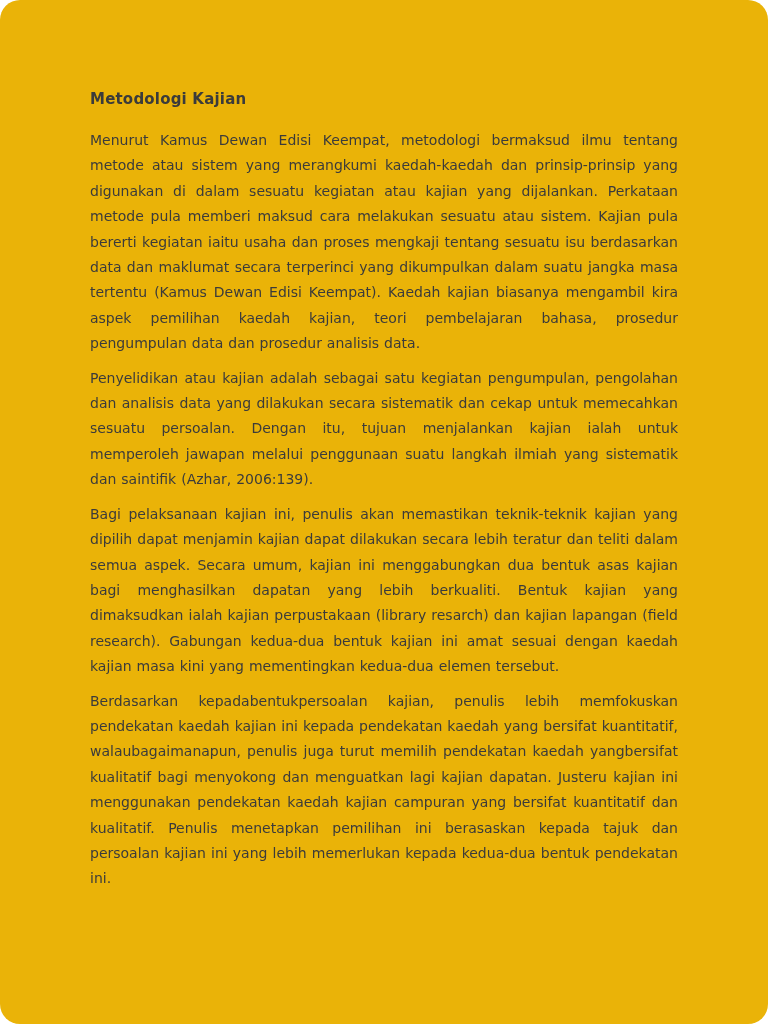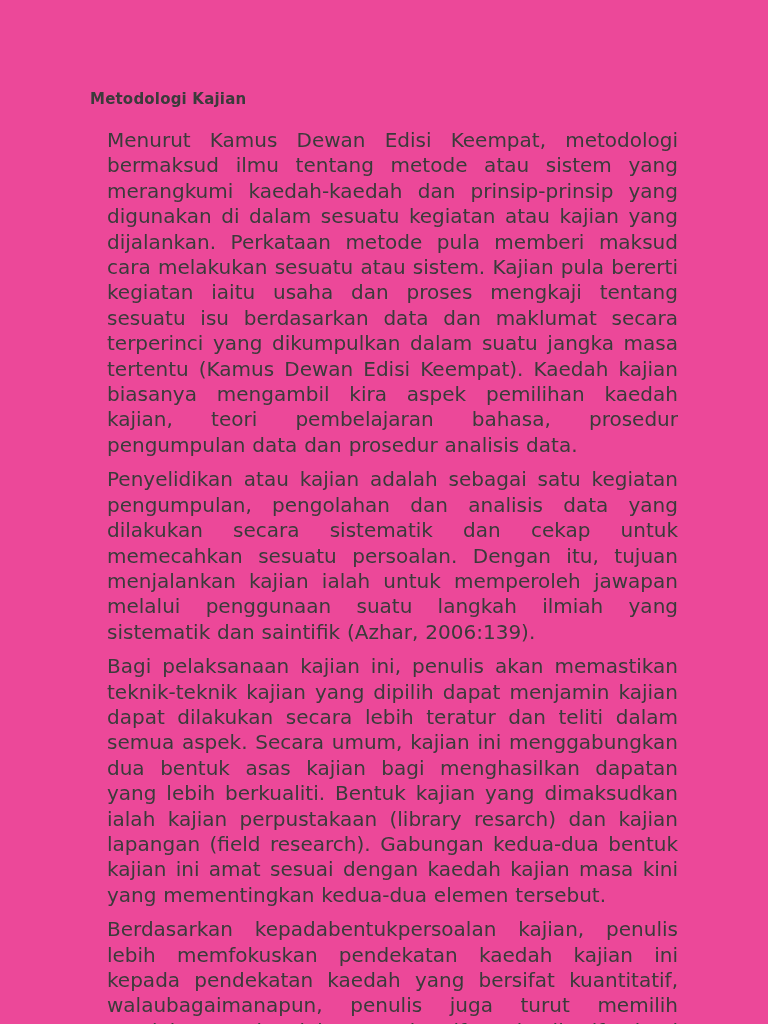--- a/index.html
+++ b/index.html
@@ -12,41 +12,42 @@
     background: #ffffff;
     overflow: hidden;
     font-family: "DejaVu Sans", "Liberation Sans", sans-serif;
   }
   .doc-page {
     position: absolute;
     left: 0;
     top: 0;
     width: 768px;
     height: 1024px;
-    background: #ec4899;
+    background: #eab308;
+    border-radius: 20px;
   }
   .doc-content {
     position: absolute;
     left: 90px;
     top: 90px;
     width: 588px;
     color: #3b3b3b;
   }
   .doc-title {
     font-size: 15px;
     font-weight: bold;
     letter-spacing: 0.2px;
     margin: 0 0 19px 0;
     line-height: 19px;
   }
   .doc-para {
-    font-size: 20px;
+    font-size: 14px;
     line-height: 25.4px;
     text-align: justify;
-    margin: 0 0 9px 17px;
+    margin: 0 0 9px 0;
     word-spacing: 0.5px;
   }
 </style>
 </head>
 <body>
 
 <div class="doc-page">
   <div class="doc-content">
     <h1 class="doc-title">Metodologi Kajian</h1>
     <p class="doc-para">Menurut Kamus Dewan Edisi Keempat, metodologi bermaksud ilmu tentang metode atau sistem yang merangkumi kaedah-kaedah dan prinsip-prinsip yang digunakan di dalam sesuatu kegiatan atau kajian yang dijalankan. Perkataan metode pula memberi maksud cara melakukan sesuatu atau sistem. Kajian pula bererti kegiatan iaitu usaha dan proses mengkaji tentang sesuatu isu berdasarkan data dan maklumat secara terperinci yang dikumpulkan dalam suatu jangka masa tertentu (Kamus Dewan Edisi Keempat). Kaedah kajian biasanya mengambil kira aspek pemilihan kaedah kajian, teori pembelajaran bahasa, prosedur pengumpulan data dan prosedur analisis data.</p>

